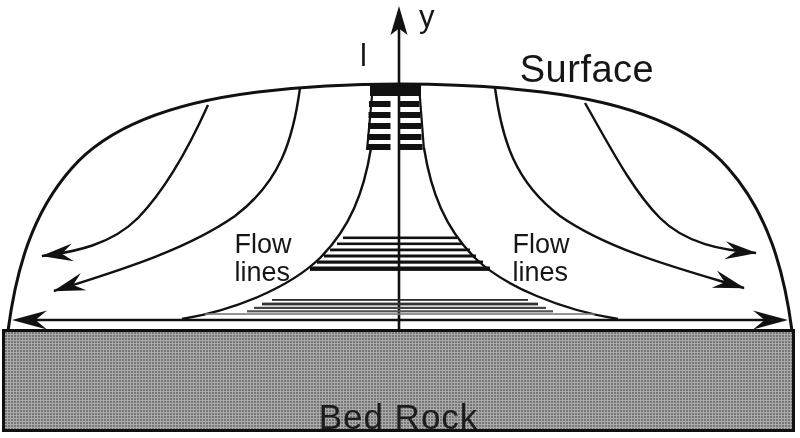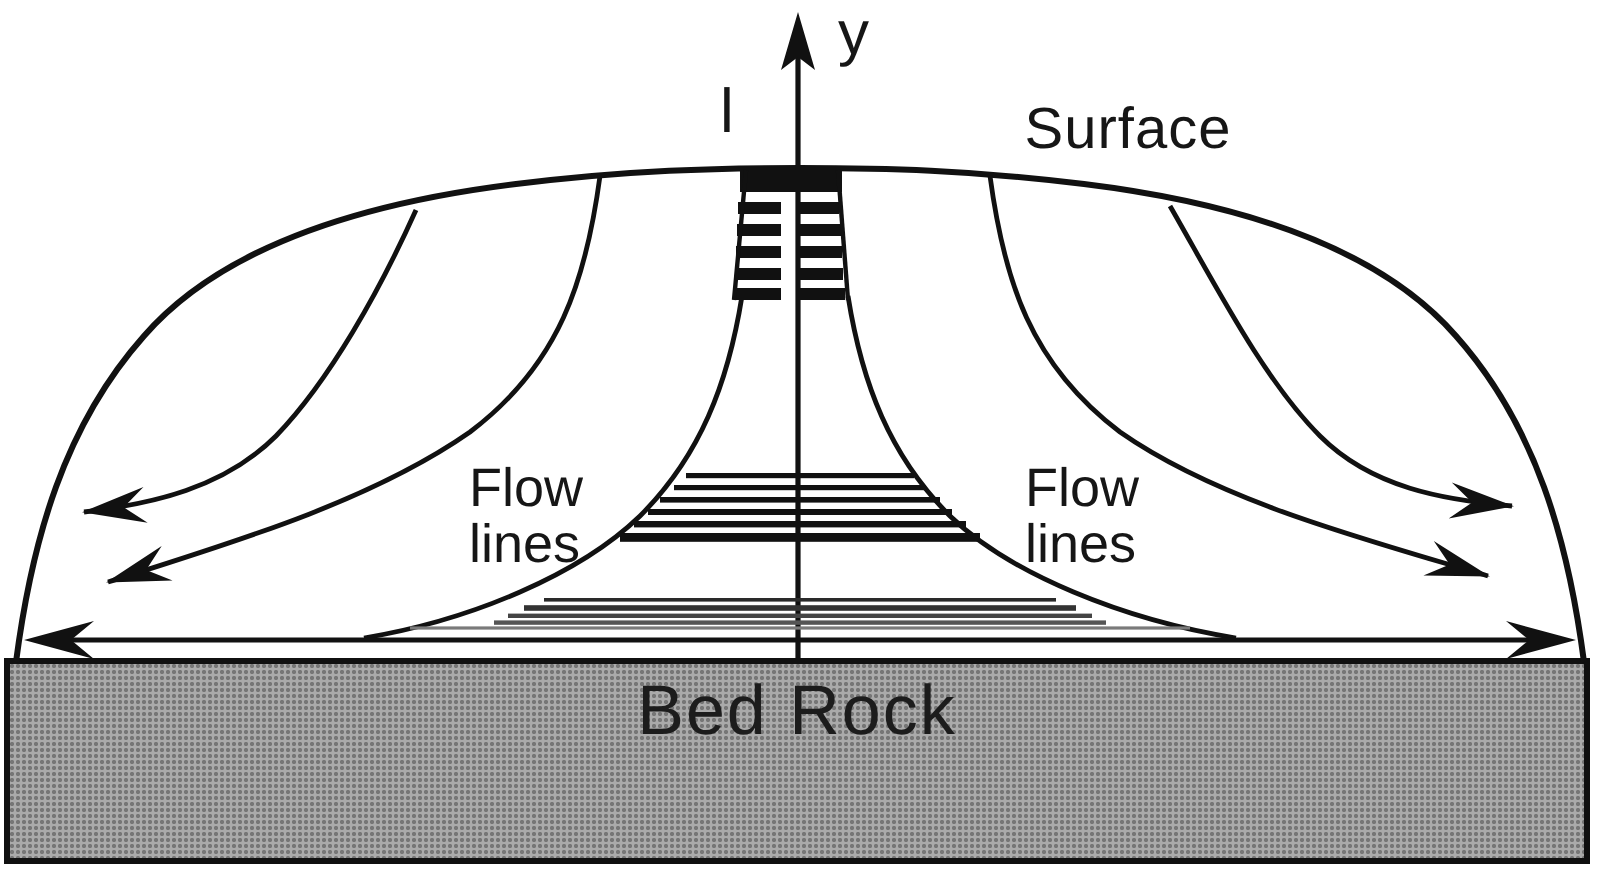--- a/index.html
+++ b/index.html
@@ -13,33 +13,33 @@
   .stage svg{position:absolute;left:0;top:0;z-index:2;}
   .label{
     position:absolute;z-index:3;
     color:#161616;
     user-select:none;
     white-space:pre-line;
     line-height:1.04;
   }
   .lbl-y{left:419px;top:1px;font-size:31px;}
   .lbl-l{left:360px;top:40px;font-size:31px;}
-  .lbl-surface{left:564px;top:50px;font-size:29px;transform:translateX(-50%);letter-spacing:0.5px;}
+  .lbl-surface{left:587px;top:50px;font-size:38px;transform:translateX(-50%);letter-spacing:0.5px;}
   .lbl-flow{font-size:27px;text-align:left;transform:translateX(-50%);line-height:28px;}
   .lbl-flow-left{left:263px;top:230px;}
   .lbl-flow-right{left:541px;top:230px;}
   .bedrock{
     position:absolute;z-index:1;
     left:2px;top:329px;width:793px;height:103px;
     background-color:#aaaaaa;
     background-image:radial-gradient(circle at 1px 1px, #767676 0.9px, rgba(0,0,0,0) 1.2px);
     background-size:3px 3px;
     border:3px solid #101010;
     box-sizing:border-box;
-    display:flex;align-items:flex-start;justify-content:center;
+    display:flex;align-items:flex-end;justify-content:center;
   }
   .lbl-bedrock{
     position:static;
     font-size:35px;color:#1c1c1c;letter-spacing:1px;
     transform:translateY(6px);
   }
 </style>
 </head>
 <body>
 

